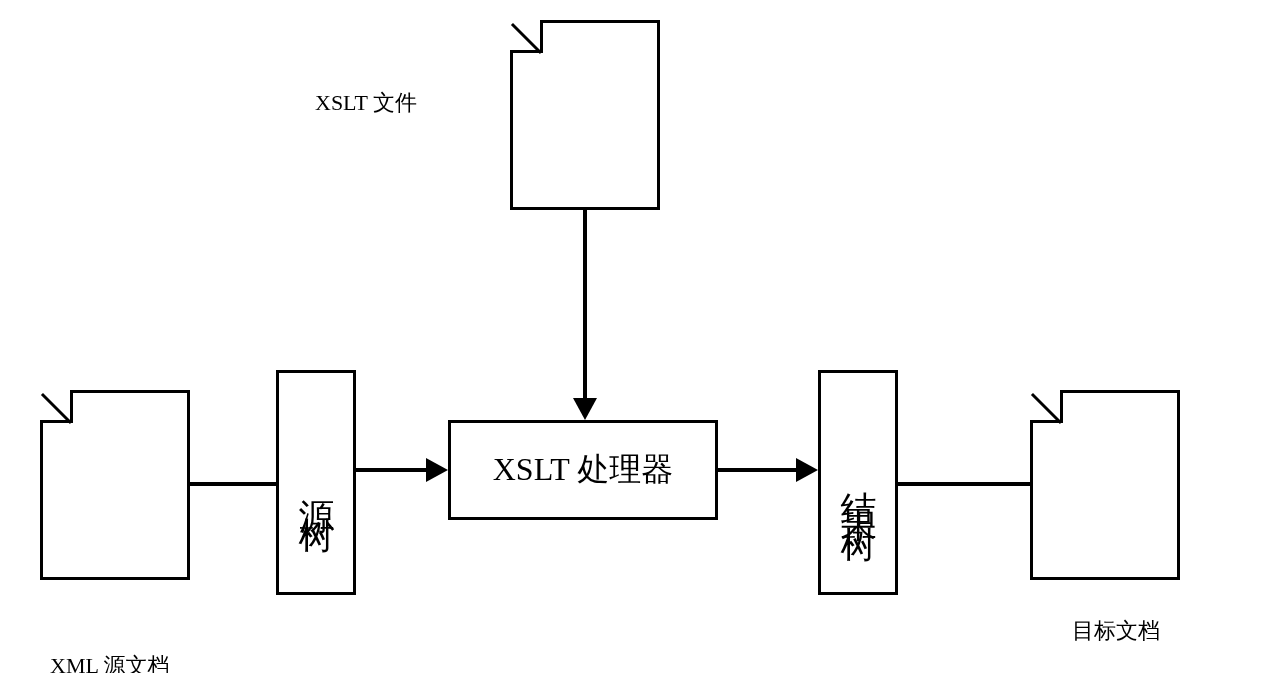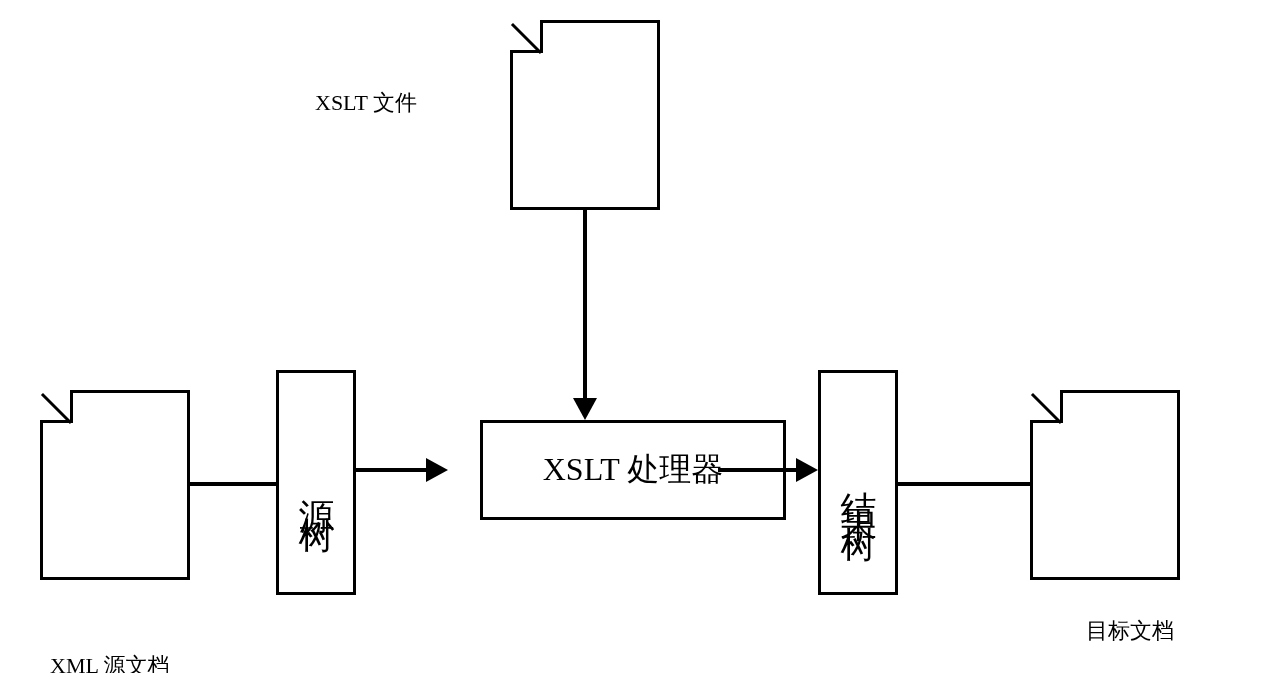--- a/index.html
+++ b/index.html
@@ -122,30 +122,30 @@
 
 <div class="page-icon" style="left:40px; top:390px;">
   <div class="page-corner"></div>
   <div class="page-mask-top"></div>
   <div class="page-mask-left"></div>
 </div>
 <div class="label" style="left:18px; top:651px;margin-left:32px;">XML 源文档</div>
 
 <div class="box vert-box" style="left:276px; top:370px; width:80px; height:225px;">源树</div>
 
-<div class="box" style="left:448px; top:420px; width:306px; height:100px;margin-left:32px;">XSLT 处理器</div>
+<div class="box" style="left:448px; top:420px; width:270px; height:100px;">XSLT 处理器</div>
 
 <div class="box vert-box" style="left:818px; top:370px; width:80px; height:225px;">结果树</div>
 
 <div class="page-icon" style="left:1030px; top:390px;">
   <div class="page-corner"></div>
   <div class="page-mask-top"></div>
   <div class="page-mask-left"></div>
 </div>
-<div class="label" style="left:1072px; top:616px;margin-left:14px;">目标文档</div>
+<div class="label" style="left:1072px; top:616px;">目标文档</div>
 
 <div class="arrow-line" style="left:583px; top:210px; width:4px; height:190px;"></div>
 <div class="arrow-head-down" style="left:573px; top:398px;"></div>
 
 <div class="arrow-line" style="left:190px; top:482px; width:86px; height:4px;"></div>
 
 <div class="arrow-line" style="left:356px; top:468px; width:72px; height:4px;"></div>
 <div class="arrow-head-right" style="left:426px; top:458px;"></div>
 
 <div class="arrow-line" style="left:718px; top:468px; width:80px; height:4px;"></div>

